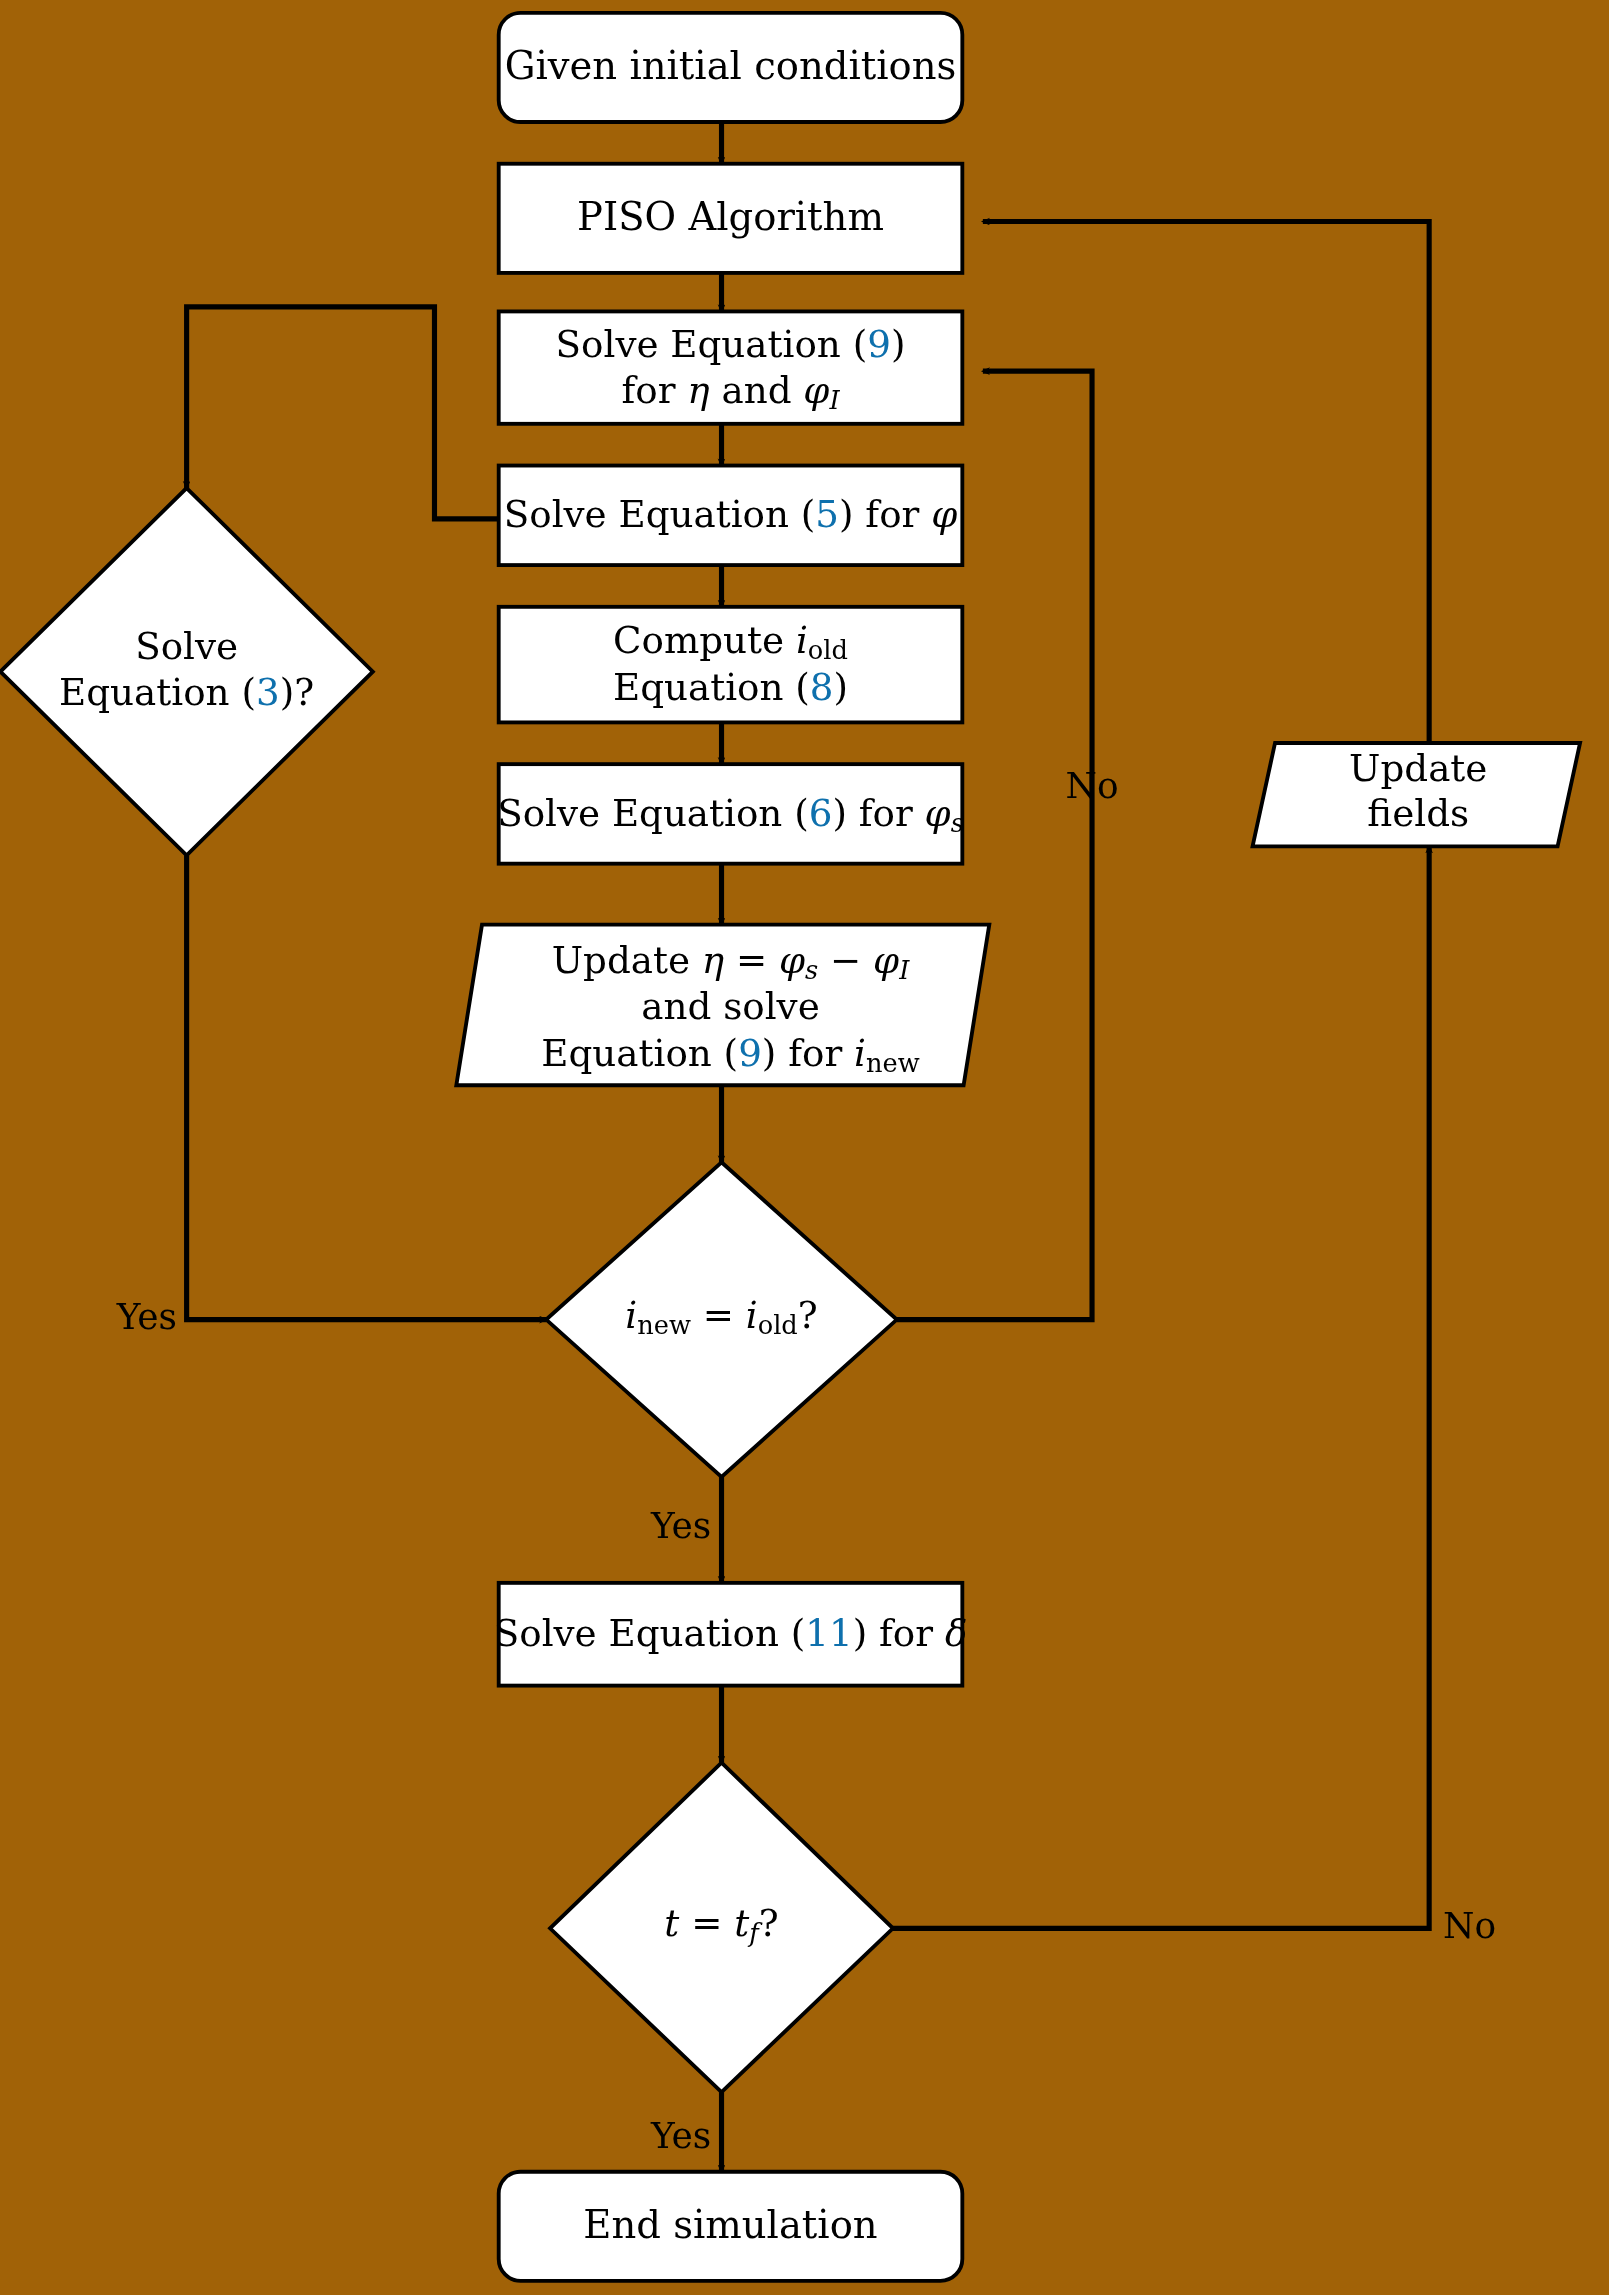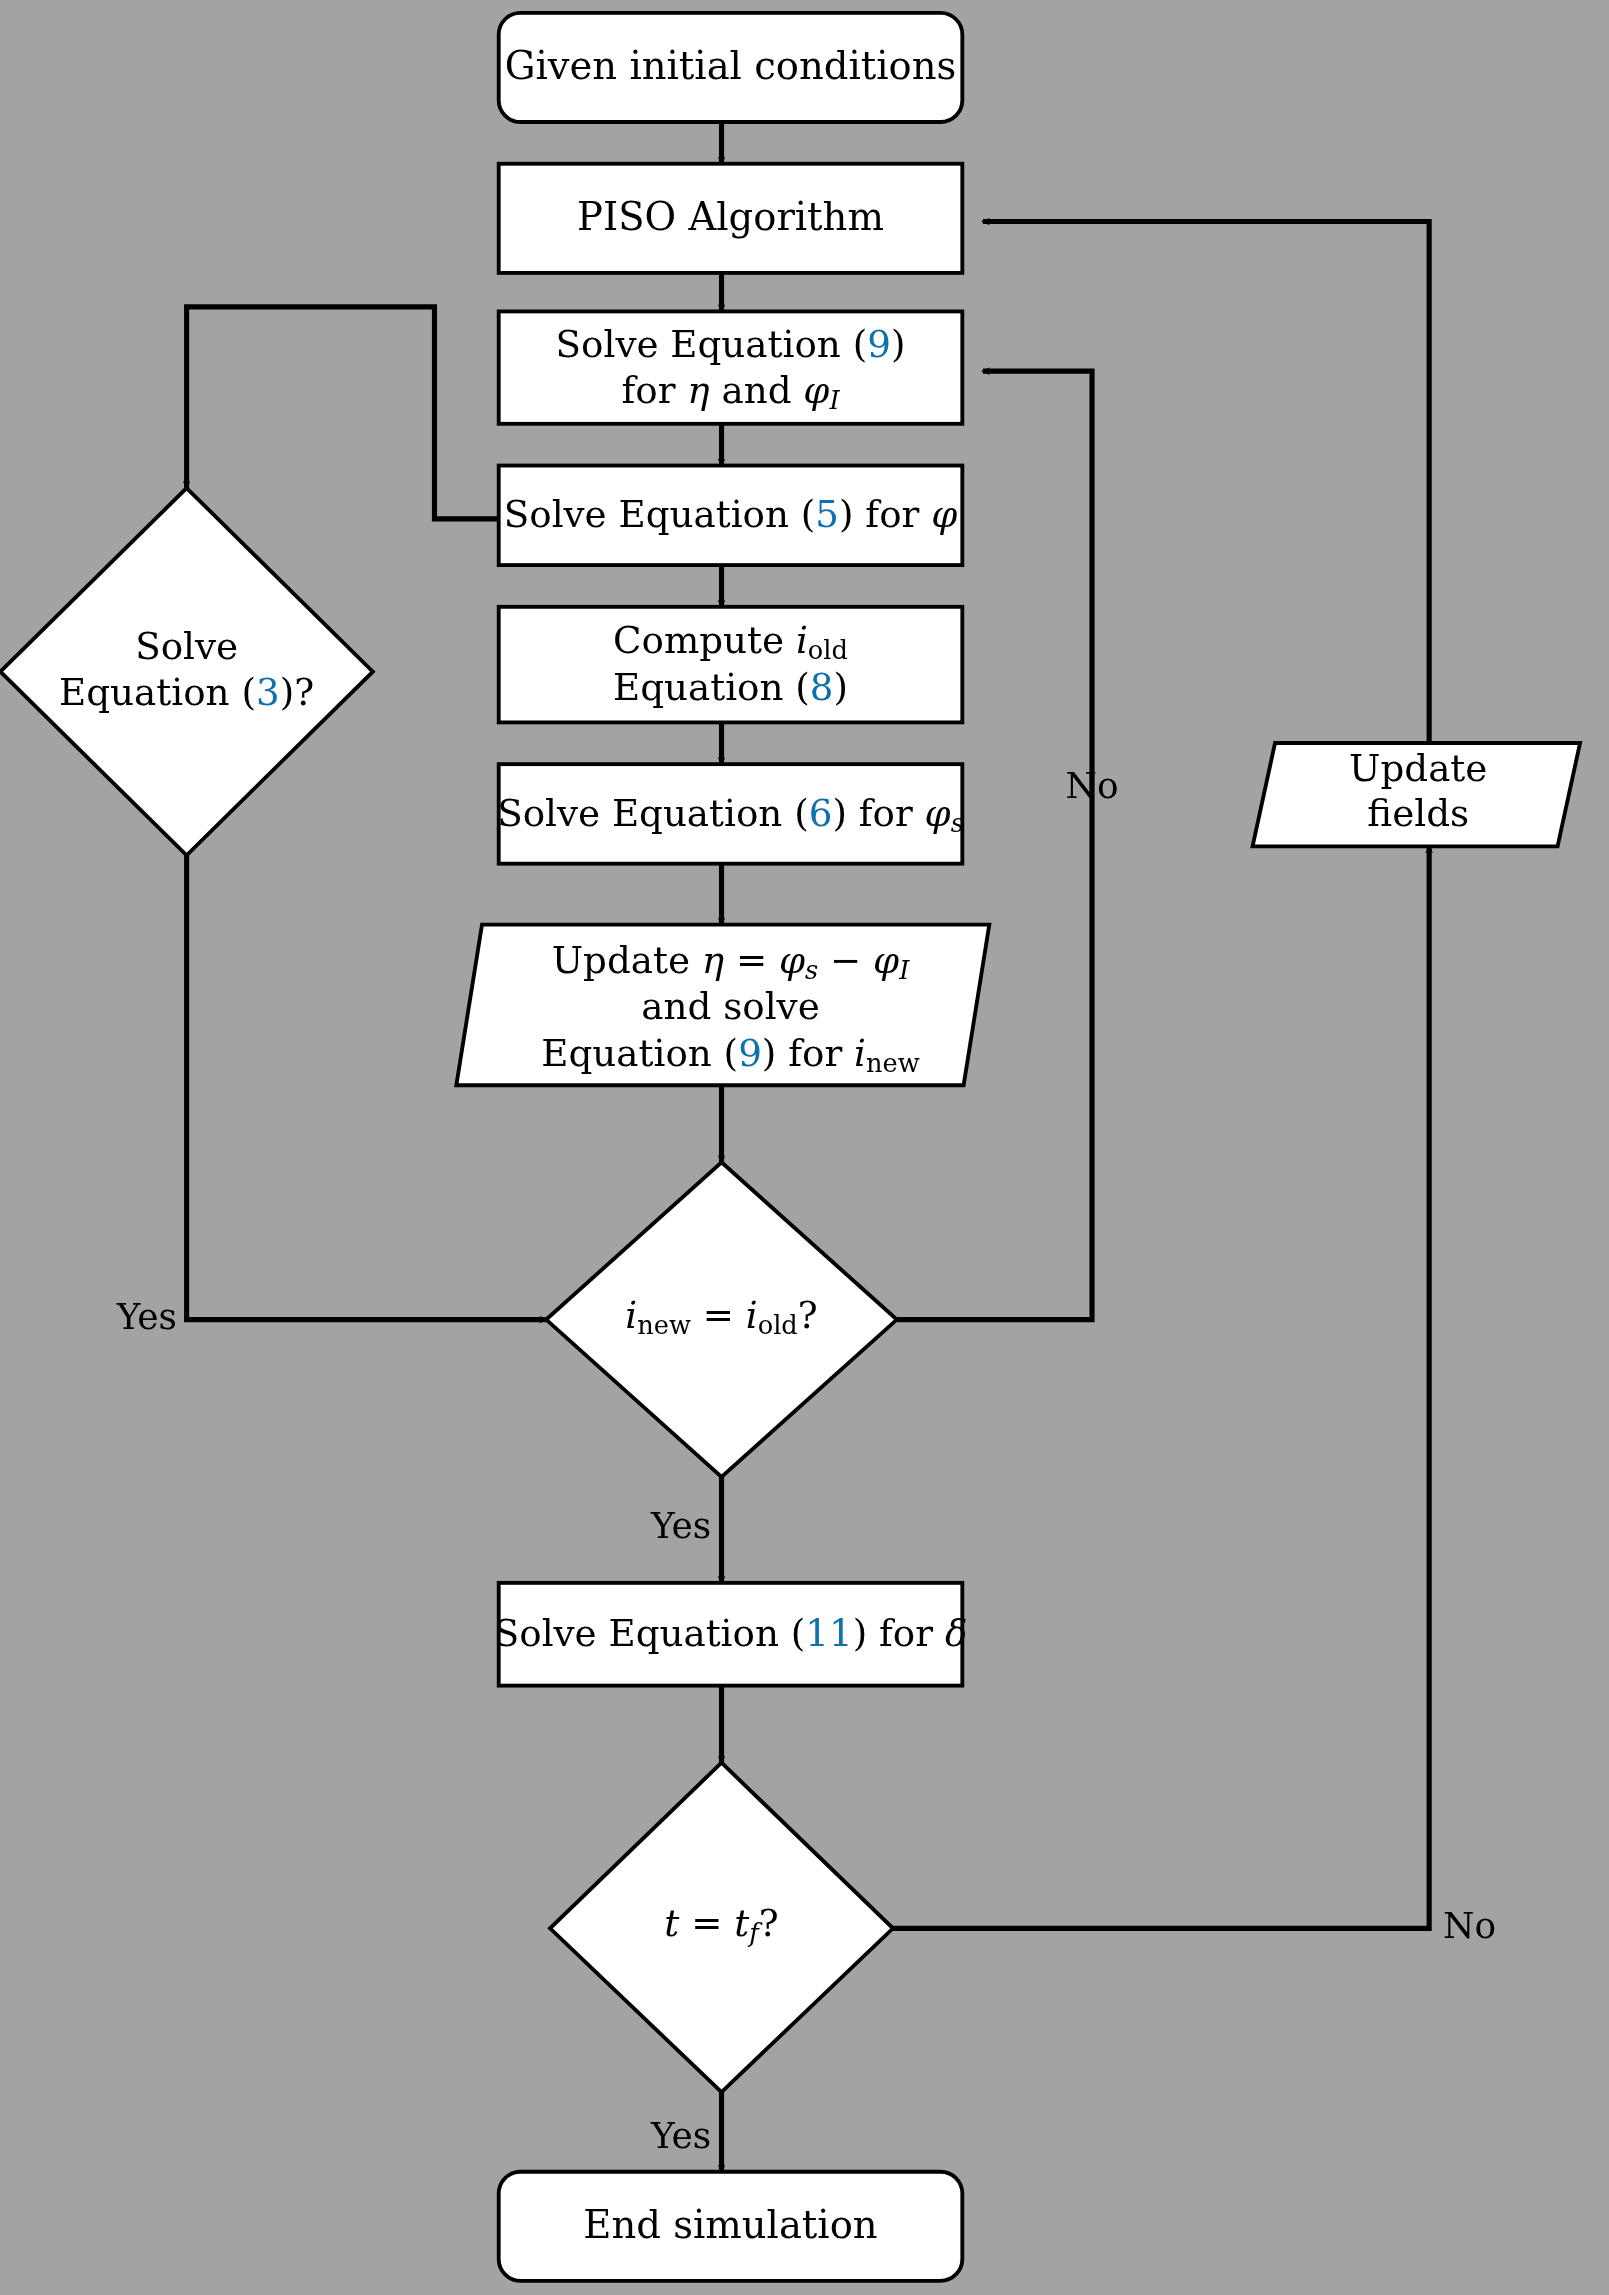--- a/index.html
+++ b/index.html
@@ -1,17 +1,17 @@
 <!DOCTYPE html>
 <html style="font-size:10.3px"><head>
 <meta charset="utf-8">
 <style>
   html,body{margin:0;padding:0;background:#ffffff;}
   body{font-family:"DejaVu Serif", serif;}
-  #stage{position:relative;width:1610px;height:2295px;background:#a3a3a3;overflow:hidden;}
+  #stage{position:relative;width:1610px;height:2295px;background:#a16207;overflow:hidden;}
   svg#flow{position:absolute;left:0;top:0;width:1610px;height:2295px;}
   .shape{fill:#ffffff;stroke:#000000;stroke-width:6;}
   .edge{fill:none;stroke:#000000;stroke-width:8;stroke-linecap:butt;stroke-linejoin:miter;}
   .nodetext{font-family:"DejaVu Serif", serif;fill:#000000;text-anchor:middle;dominant-baseline:middle;}
   .t-lg{font-size:60px;}
   .t-md{font-size:58px;}
   .eqnum{fill:#0e70ad;}
   .lbl{font-family:"DejaVu Serif", serif;fill:#000000;font-size:56px;text-anchor:middle;dominant-baseline:middle;}
   .it{font-style:italic;}
   .sub{font-size:40px;}

